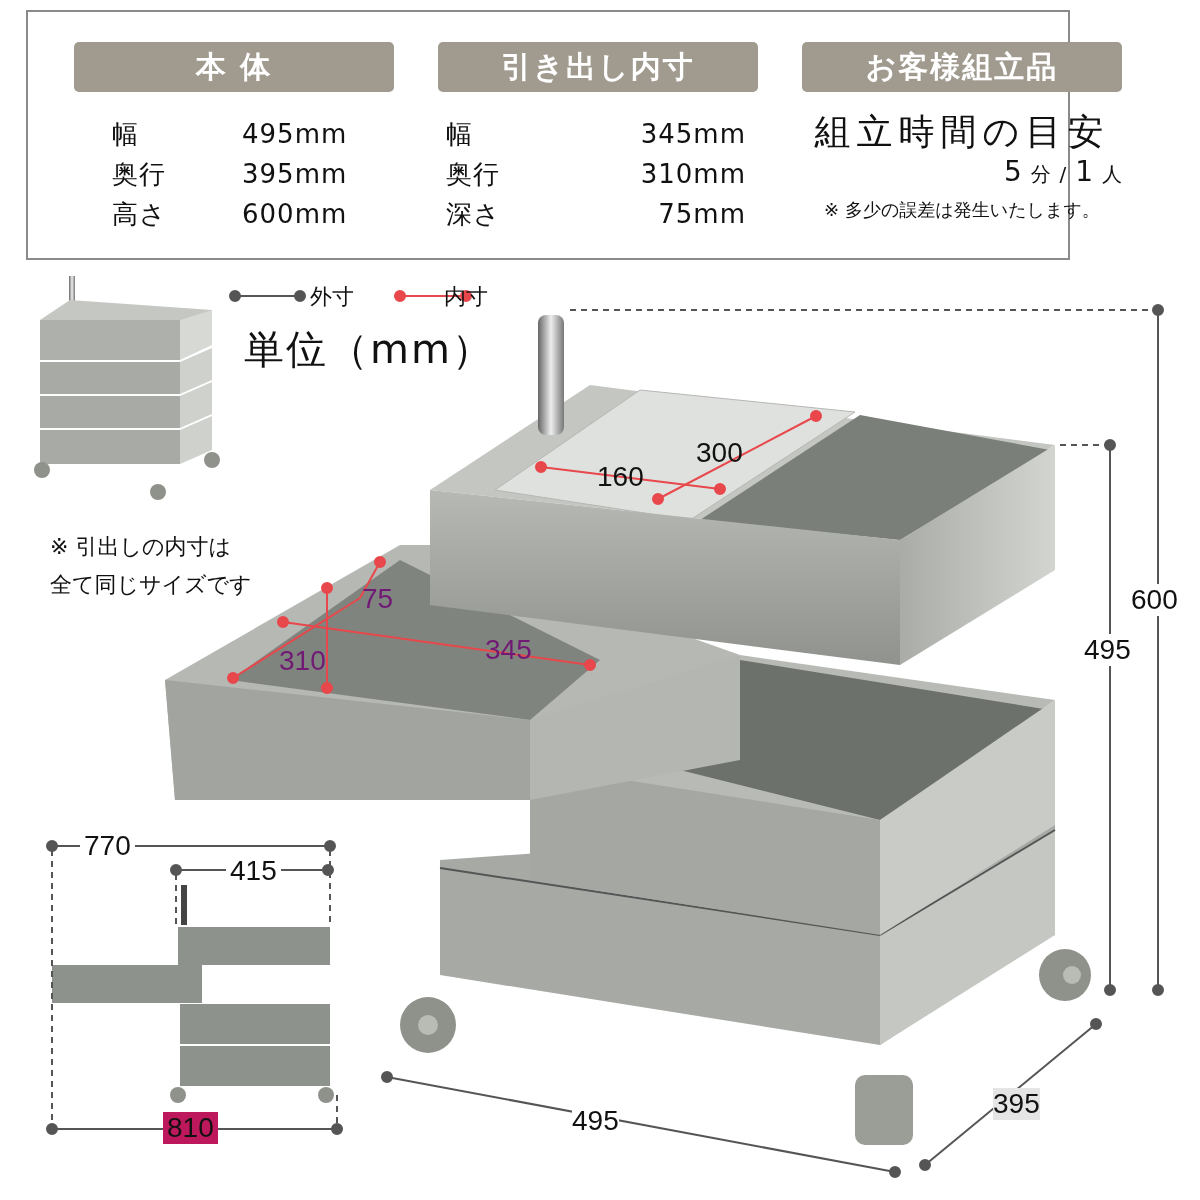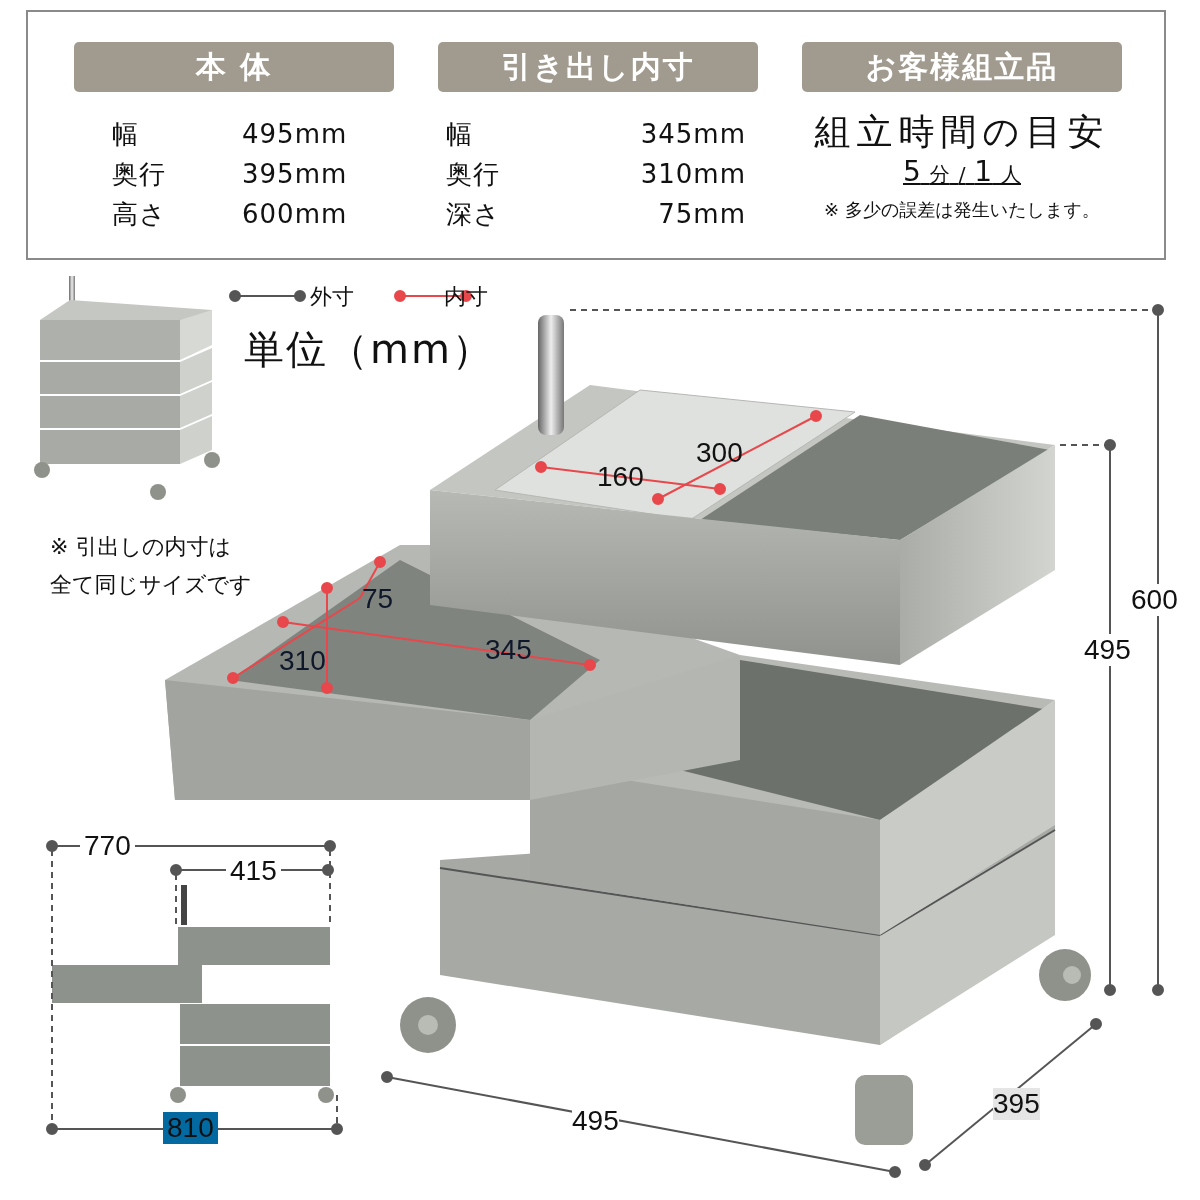--- a/index.html
+++ b/index.html
@@ -1,34 +1,34 @@
 <!DOCTYPE html>
 <html><head>
 <meta charset="utf-8">
 <style>
   html,body{margin:0;padding:0;background:#fff;}
   body{width:1200px;height:1200px;position:relative;overflow:hidden;font-family:"DejaVu Sans",sans-serif;color:#111;}
-  .spec-box{position:absolute;left:26px;top:10px;width:1140px;height:250px;border:2px solid #8a8a8a;box-sizing:border-box;background:#fff;}
+  .spec-box{position:absolute;left:26px;top:10px;width:1044px;height:250px;border:2px solid #8a8a8a;box-sizing:border-box;background:#fff;}
   .col{position:absolute;top:30px;}
   .badge{width:320px;height:50px;background:#a09a8f;border-radius:5px;color:#fff;font-weight:bold;font-size:30px;display:flex;align-items:center;justify-content:center;letter-spacing:2px;}
   .rows{margin-top:22px;}
   .row{display:flex;font-size:26px;line-height:40px;letter-spacing:1px;}
   .row .k{width:130px;}
   .row .v{text-align:right;}
   .asm-title{font-size:36px;text-align:center;letter-spacing:6px;margin-top:20px;line-height:40px;}
-  .asm-val{font-size:28px;text-align:center;line-height:40px;text-decoration:underline;}
+  .asm-val{font-size:28px;text-align:right;line-height:40px;}
   .asm-val small{font-size:20px;}
   .asm-note{font-size:18px;text-align:center;margin-top:4px;}
 
   .legend{position:absolute;left:230px;top:282px;display:flex;align-items:center;font-size:22px;}
   .unit{position:absolute;left:244px;top:322px;font-size:40px;letter-spacing:2px;}
   .note{position:absolute;left:50px;top:528px;font-size:22px;line-height:38px;}
 
   .lbl{position:absolute;font-family:"Liberation Sans",sans-serif;font-size:28px;color:#111;}
-  .lbl.w{color:#0f172a;}
+  .lbl.w{color:#701a75;}
   svg{position:absolute;left:0;top:0;}
 </style>
 </head>
 <body>
 
 <div class="spec-box">
   <div class="col" style="left:46px;">
     <div class="badge">本 体</div>
     <div class="rows" style="padding-left:38px;">
       <div class="row">
@@ -224,13 +224,13 @@
 <span class="lbl" style="left:696px;top:437px;">300</span>
 <span class="lbl w" style="left:362px;top:583px;">75</span>
 <span class="lbl w" style="left:255px;top:645px;margin-left:24px;">310</span>
 <span class="lbl w" style="left:485px;top:634px;">345</span>
 <span class="lbl" style="left:1131px;top:584px;background:#fff;">600</span>
 <span class="lbl" style="left:1084px;top:634px;background:#fff;">495</span>
 <span class="lbl" style="left:572px;top:1105px;background:#fff;">495</span>
 <span class="lbl" style="left:993px;top:1088px;background:#e5e5e5;">395</span>
 <span class="lbl" style="left:80px;top:830px;background:#fff;padding:0 4px;">770</span>
 <span class="lbl" style="left:226px;top:855px;background:#fff;padding:0 4px;">415</span>
-<span class="lbl" style="left:163px;top:1112px;background:#0369a1;padding:0 4px;">810</span>
+<span class="lbl" style="left:163px;top:1112px;background:#be185d;padding:0 4px;">810</span>
 
 </body></html>

